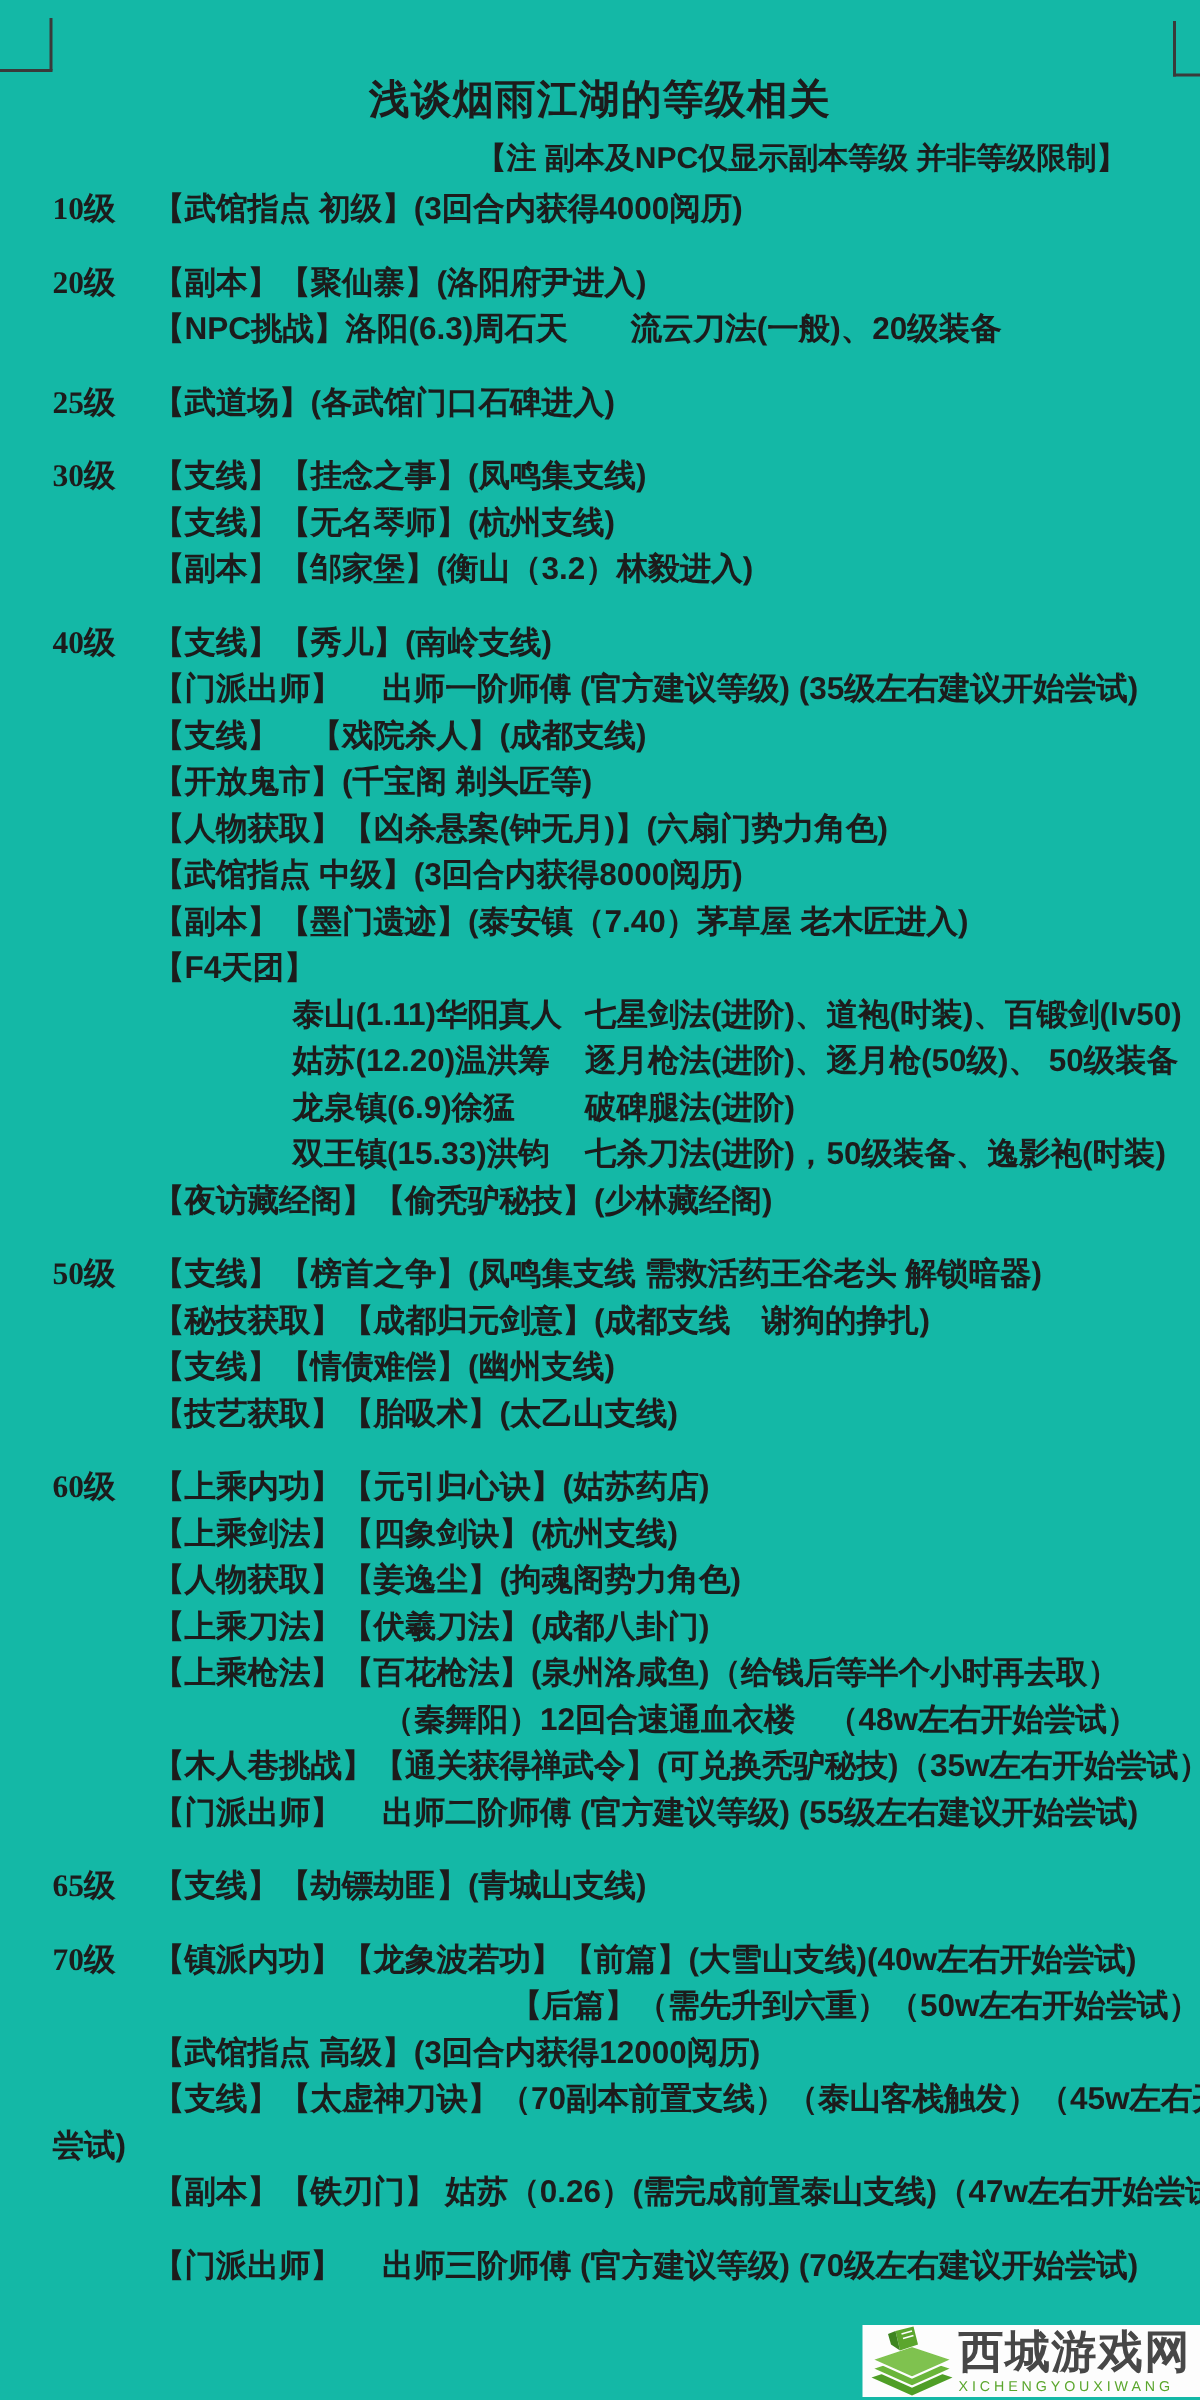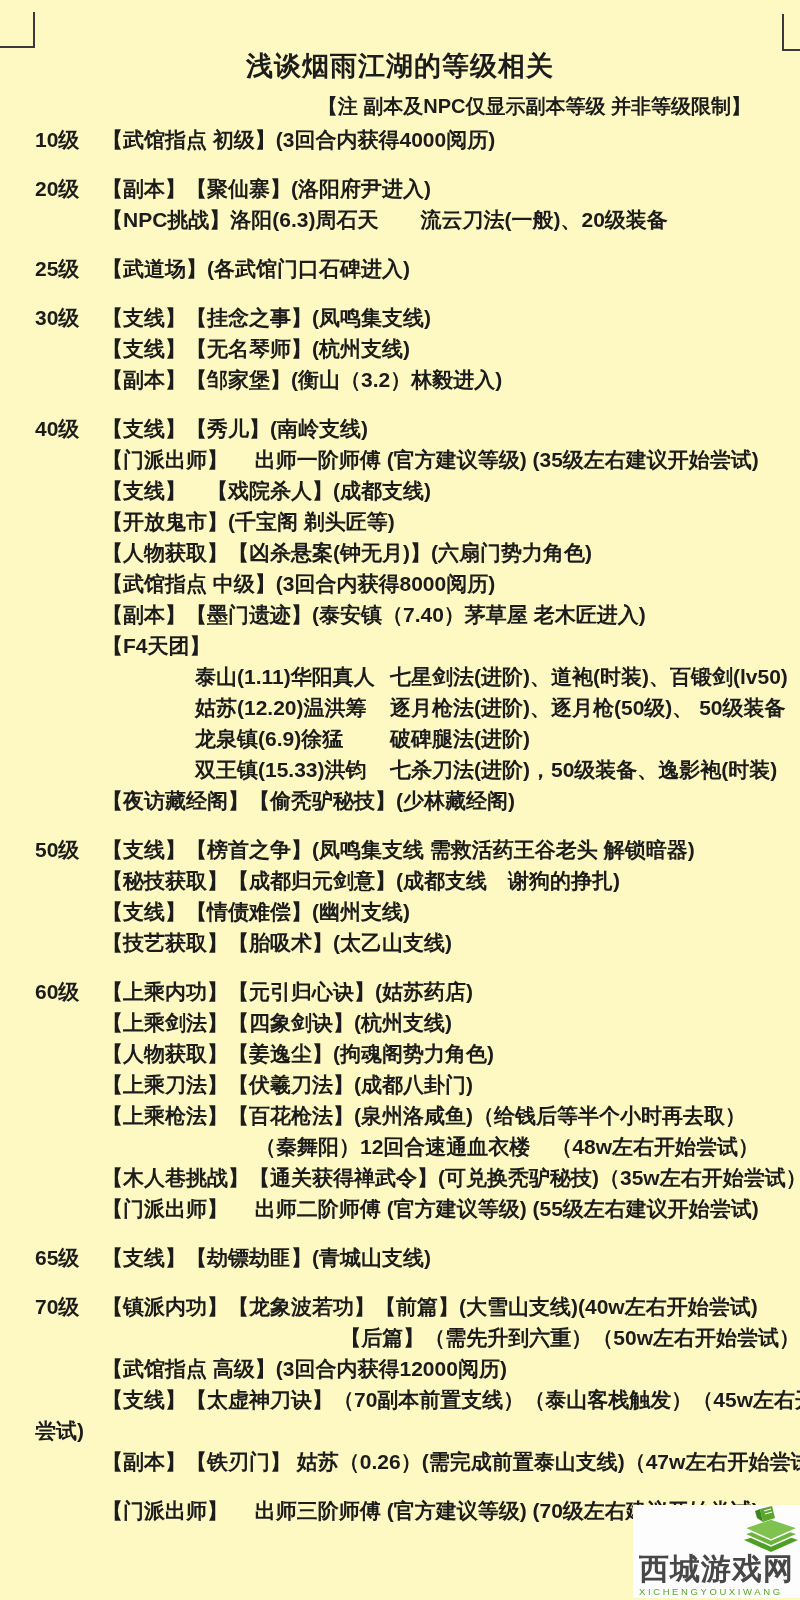--- a/index.html
+++ b/index.html
@@ -1,20 +1,20 @@
 <!DOCTYPE html>
 <html><head>
 <meta charset="utf-8">
 <style>
   html,body{margin:0;padding:0;background:#ffffff;}
   .page{
     position:relative;
     width:800px;height:1600px;
     overflow:hidden;
-    background:#fef9c3;
+    background:#14b8a6;
     color:#1c1c1c;
     font-family:"Liberation Sans", sans-serif;
     font-weight:600;
   }
   
   .crop{position:absolute;background:#3a3a3a;}
   .tl-v{left:33px;top:12px;width:2px;height:35px;}
   .tl-h{left:0px;top:46px;width:35px;height:2px;}
   .tr-v{left:782px;top:14px;width:2px;height:37px;}
   .tr-h{left:782px;top:49px;width:18px;height:2px;}
@@ -36,37 +36,36 @@
     margin-bottom:4px;
   }
   #doc-body{font-size:21px;}
   .group + .group{margin-top:18px;}
   .row{
     display:flex;
     line-height:31px;
     white-space:nowrap;
   }
   .row.normal{padding-left:35px;}
-  .lvl{width:67px;flex:none;}
+  .lvl{width:67px;flex:none;font-family:Liberation Serif, serif;}
   .txt{flex:none;}
   .row.f4{padding-left:195px;}
   .f4name{display:inline-block;width:195px;}
   .row.qin{padding-left:255px;}
   .row.hou{padding-left:350px;justify-content:flex-end;}
   .row.cont{padding-left:35px;}
 
   
   .watermark{
     position:absolute;
     right:0;bottom:2px;
     display:flex;
     align-items:flex-end;
     background:#fdfdfd;
     padding-left:4px;
-    flex-direction:column;
   }
   .wm-logo{display:block;width:58px;height:48px;flex:none;}
   .wm-text{display:flex;flex-direction:column;align-items:flex-start;padding:0 6px 0 2px;}
   .wm-cn{
     font-size:30px;
     line-height:32px;
     font-weight:700;
     color:#474747;
     letter-spacing:1px;
   }

